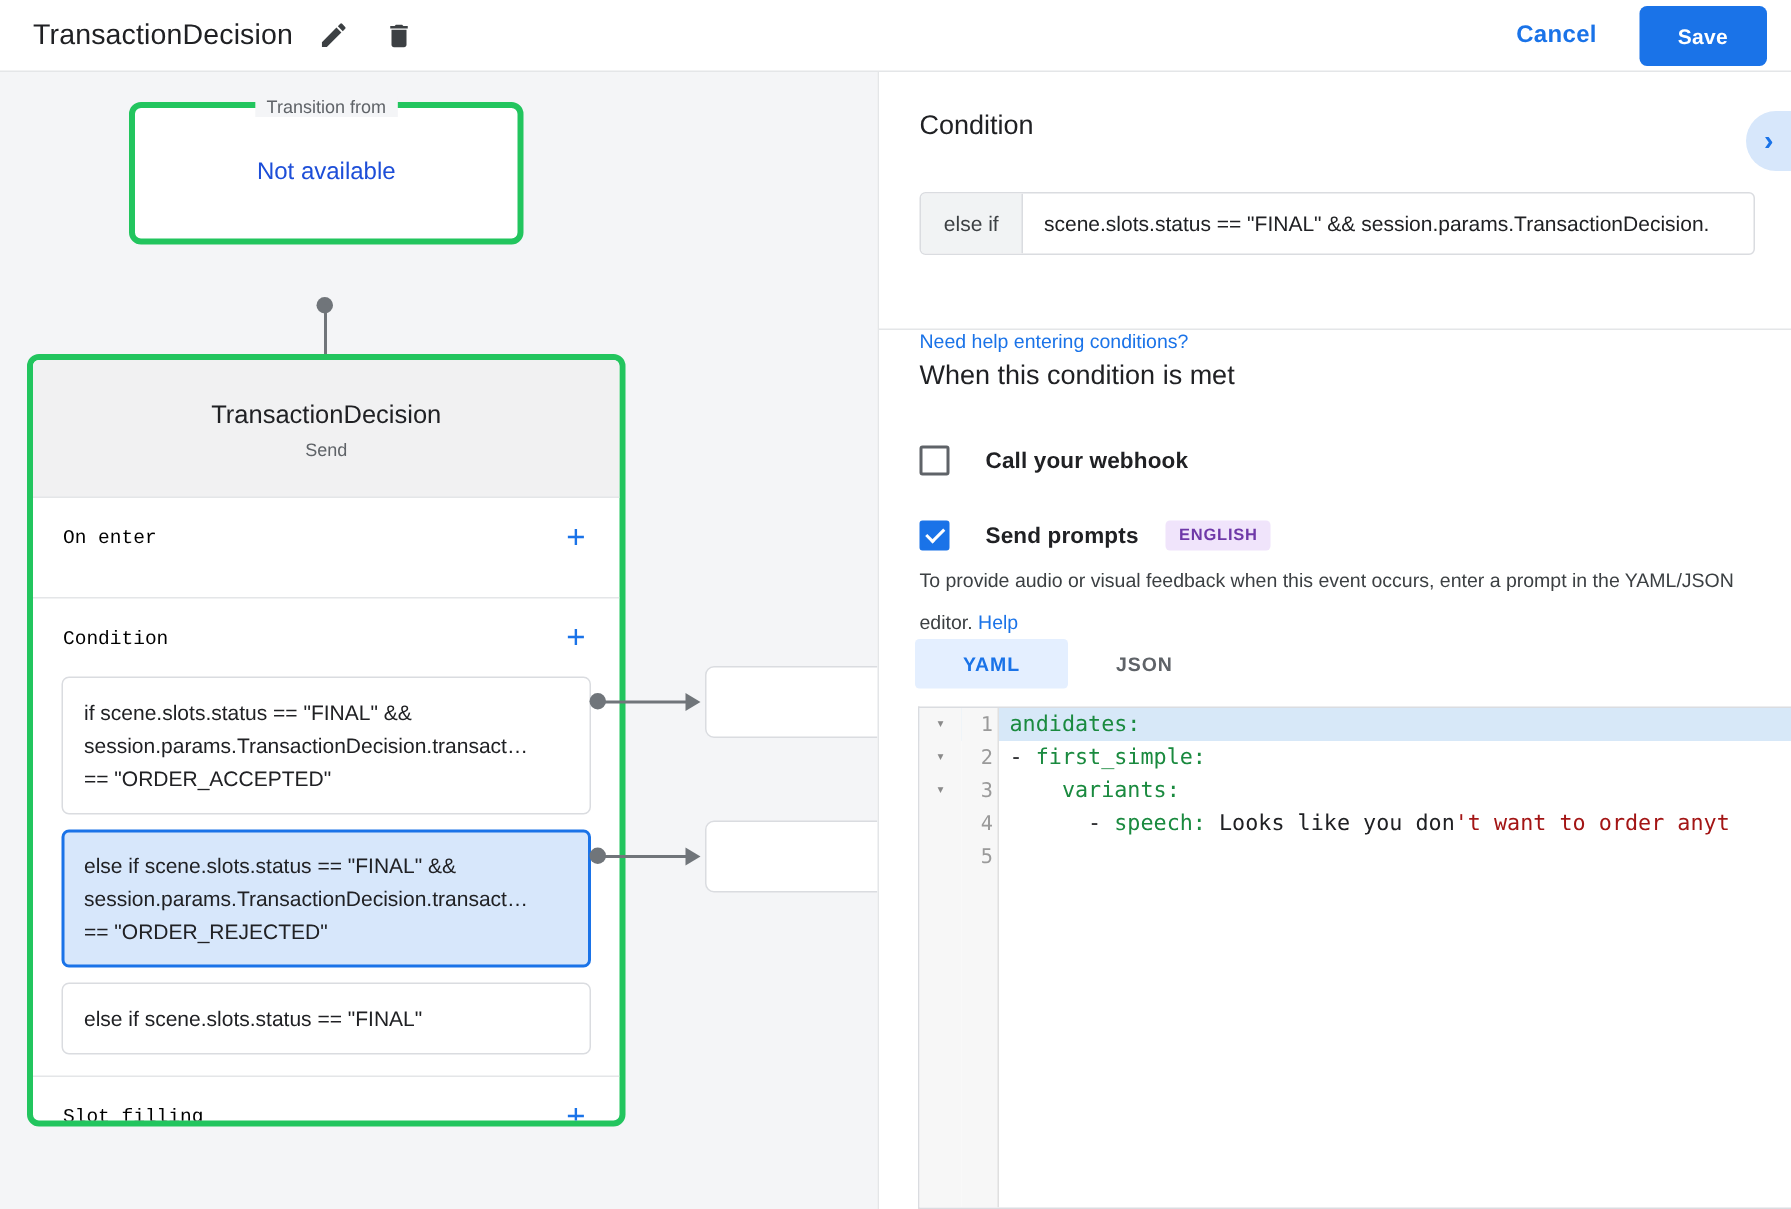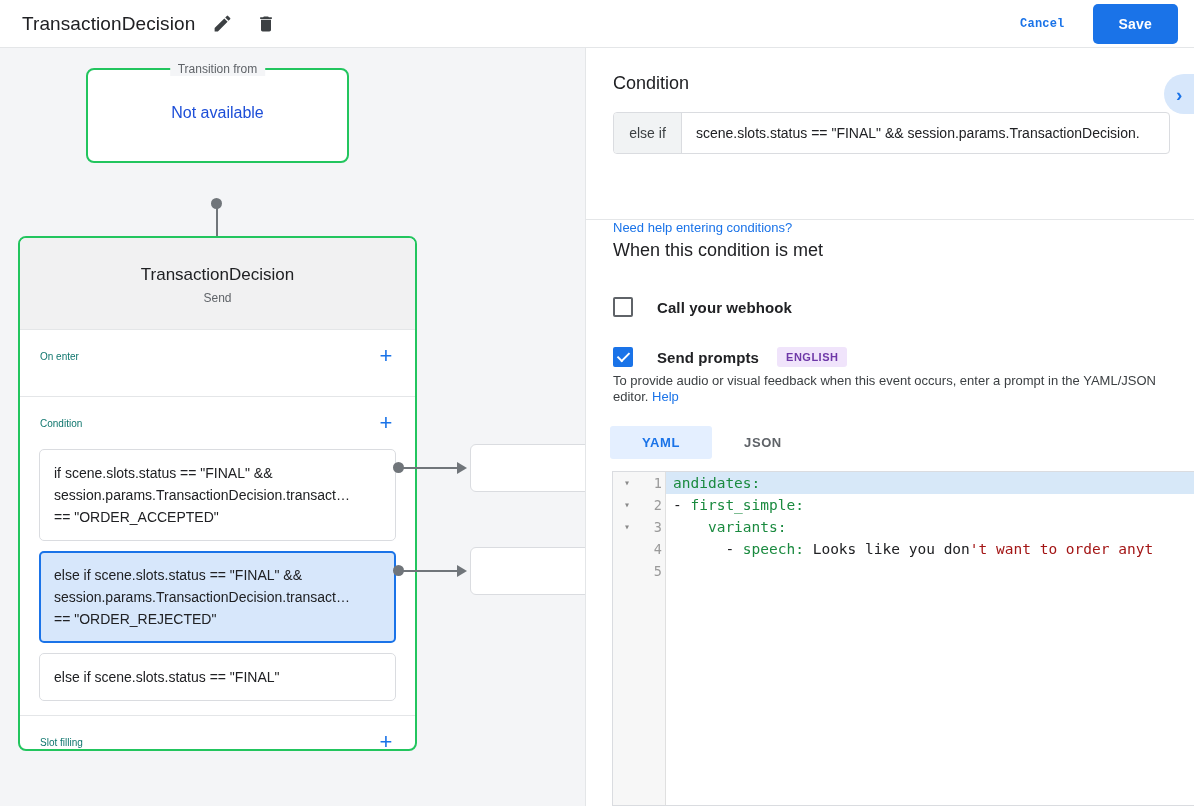--- a/index.html
+++ b/index.html
@@ -23,39 +23,39 @@
     font-size: 19px; color: #202124; letter-spacing: .1px; white-space: nowrap;
   }
   .icon-btn {
     width: 34px; height: 34px; margin-left: 10px;
     display: flex; align-items: center; justify-content: center;
     border-radius: 50%; cursor: pointer; flex: none;
   }
   .icon-btn:first-of-type { margin-left: 18px; }
   .topbar-spacer { flex: 1 1 auto; }
   .cancel-btn {
-    font-size: 12px; font-weight: 600; color: #1a73e8; letter-spacing: .2px;
+    font-size: 16px; font-weight: 600; color: #1a73e8; letter-spacing: .2px;
     background: none; border: 0; cursor: pointer; padding: 8px 14px; border-radius: 4px;
-    font-family: Liberation Mono, monospace;
+    font-family: Liberation Sans, sans-serif;
     text-align: center;
   }
   .save-btn {
     font-size: 14px; font-weight: 600; color: #fff; letter-spacing: .2px;
     background: #1a73e8; border: 0; cursor: pointer;
     padding: 0 26px; height: 40px; border-radius: 5px; margin-left: 14px;
     font-family: inherit;
   }
 
   
   .canvas {
     position: absolute; left: 0; top: 48px; width: 585px; height: 758px;
     background: #f4f5f7; overflow: hidden;
   }
   .fieldset {
-    position: absolute; border: 2px solid #22c55e; border-radius: 8px;
+    position: absolute; border: 4px solid #22c55e; border-radius: 8px;
   }
   .fieldset-legend {
     position: absolute; top: -8px; left: 50%; transform: translateX(-50%);
     background: #f4f5f7; padding: 0 8px; font-size: 12px; color: #5f6368;
     white-space: nowrap;
   }
 
   
   #node-from {
     left: 86px; top: 20px; width: 263px; height: 95px;
@@ -96,21 +96,21 @@
   }
   .scene-sub {
     position: absolute; left: 0; right: 0; top: 53px; text-align: center;
     font-size: 12px; color: #5f6368;
   }
   .section { border-bottom: 1px solid #e4e6e8; padding: 0 0 14px 0; }
   .section:last-child { border-bottom: 0; }
   .section-head {
     display: flex; align-items: center; height: 52px; padding: 0 16px 0 20px;
   }
-  .section-title { font-size: 10px; color: #0f766e; flex: 1 1 auto; }
+  .section-title { font-size: 13px; color: #000000; flex: 1 1 auto; font-family: Liberation Mono, monospace; }
   .plus-btn {
     width: 26px; height: 26px; display: flex; align-items: center; justify-content: center;
     cursor: pointer; color: #1a73e8; font-size: 22px; line-height: 1; font-weight: 300;
   }
   .chip {
     margin: 0 19px 10px 19px; min-height: 44px;
     border: 1px solid #dadce0; border-radius: 5px; background: #fff;
     padding: 12px 14px; font-size: 14px; color: #202124; line-height: 22px;
     cursor: pointer; position: relative;
   }
@@ -146,21 +146,21 @@
   }
   .collapse-pill {
     position: absolute; left: 578px; top: 26px; width: 46px; height: 40px;
     background: #d7e7fb; border-radius: 20px 0 0 20px;
     display: flex; align-items: center; justify-content: flex-start;
     padding-left: 12px; cursor: pointer;
   }
   .chev { color: #1a73e8; font-size: 19px; font-weight: 700; line-height: 1; }
 
   .cond-input-wrap {
-    position: absolute; left: 27px; top: 64px; width: 557px; height: 42px;
+    position: absolute; left: 27px; top: 80px; width: 557px; height: 42px;
     border: 1px solid #dadce0; border-radius: 4px; display: flex; overflow: hidden;
     background: #fff;
   }
   .cond-prefix {
     width: 68px; background: #f1f3f4; border-right: 1px solid #dadce0;
     display: flex; align-items: center; justify-content: center;
     font-size: 14px; color: #3c4043; flex: none;
   }
   .cond-input {
     flex: 1 1 auto; border: 0; outline: none; padding: 0 14px;
@@ -192,21 +192,21 @@
     margin-left: 24px; font-size: 15px; color: #202124; font-weight: 700;
     letter-spacing: .1px;
   }
   .lang-badge {
     margin-left: 18px; background: #f0e4fb; color: #6e38a8;
     font-size: 11px; font-weight: 700; letter-spacing: .5px;
     padding: 4px 9px; border-radius: 3px;
   }
   .helper-text {
     position: absolute; left: 27px; top: 325px; width: 564px;
-    font-size: 13px; color: #3c4043; line-height: 16px;
+    font-size: 13px; color: #3c4043; line-height: 28px;
   }
   .helper-text a { color: #1a73e8; text-decoration: none; cursor: pointer; }
 
   .tabs { position: absolute; left: 24px; top: 378px; display: flex; }
   .tab {
     padding: 9px 32px; font-size: 13px; font-weight: 700; letter-spacing: .6px;
     color: #5f6368; cursor: pointer; border-radius: 3px;
   }
   .tab.active { background: #e4efff; color: #1a73e8; }
 

